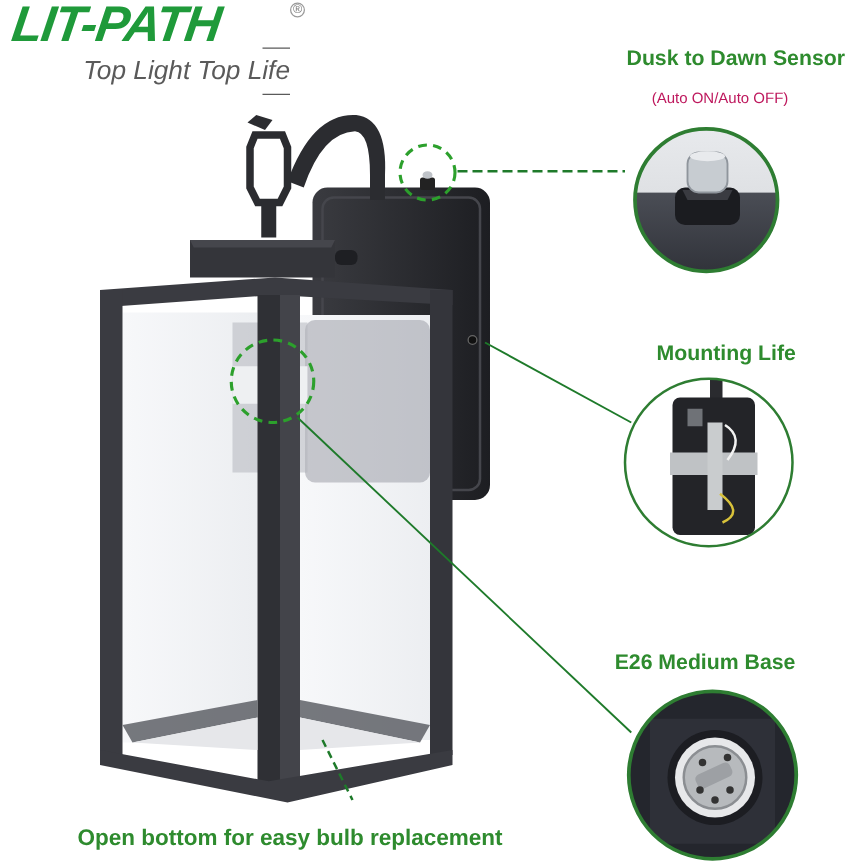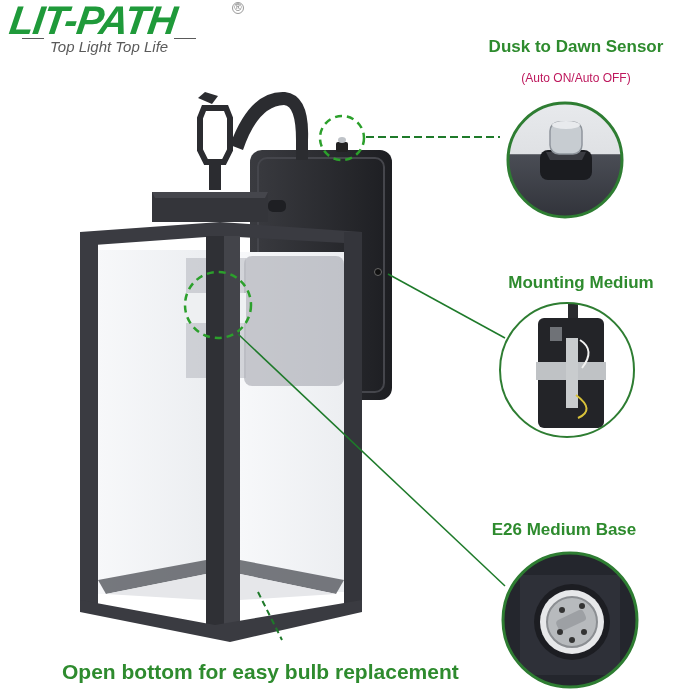--- a/index.html
+++ b/index.html
@@ -7,28 +7,28 @@
            font-family: "Liberation Sans", "DejaVu Sans", sans-serif; }
     .abs { position: absolute; }
     .brand { left: 10px; top: 0px; width: 230px; height: 60px; }
     .brand-logo { position: absolute; left: 0; top: 0; font-style: italic; font-weight: 900;
       font-size: 40px; letter-spacing: -1px; color: #1f9a3a; line-height: 40px;
       transform: skewX(-8deg); font-family: "Liberation Sans", sans-serif; }
     .brand-reg { position: absolute; left: 222px; top: 2px; font-size: 10px; color: #7a7a7a;
       border: 1px solid #9a9a9a; border-radius: 50%; width: 10px; height: 10px; line-height: 10px;
       text-align: center; }
     .brand-tagline { position: absolute; left: 12px; top: 38px; width: 210px; font-style: italic;
-      font-size: 15px; color: #5a5a5a; display: flex; align-items: flex-start; gap: 6px; white-space: nowrap; }
+      font-size: 21px; color: #5a5a5a; display: flex; align-items: flex-end; gap: 6px; white-space: nowrap; flex-direction: column; }
     .brand-tagline .dash { display: inline-block; width: 22px; height: 1px; background: #5a5a5a; }
     .label { color: #2e8b2e; font-weight: bold; white-space: nowrap; text-align: center; }
-    .lbl-sensor { left: 476px; top: 37px; width: 200px; font-size: 17px; }
+    .lbl-sensor { left: 476px; top: 37px; width: 200px; font-size: 17px; text-align: right; }
     .lbl-sensor-sub { left: 476px; top: 71px; width: 200px; font-size: 12px; font-weight: normal; color: #be185d; }
     .lbl-plate { left: 496px; top: 273px; width: 170px; font-size: 17px; }
     .lbl-base { left: 479px; top: 520px; width: 170px; font-size: 17px; }
-    .lbl-bottom { left: 62px; top: 660px; width: 380px; font-size: 21px; text-align: left; }
+    .lbl-bottom { left: 62px; top: 660px; width: 380px; font-size: 18px; text-align: left; }
     svg.scene { position: absolute; left: 0; top: 0; }
   </style>
 </head>
 <body>
 
 <div class="abs brand">
   <div class="brand-logo">LIT-PATH</div>
   <div class="brand-reg">®</div>
   <div class="brand-tagline">
     <span class="dash"></span>
@@ -159,15 +159,15 @@
       <circle cx="560" cy="632" r="3" fill="#333"></circle>
       <circle cx="584" cy="632" r="3" fill="#333"></circle>
       <circle cx="572" cy="640" r="3" fill="#333"></circle>
     </g>
     <circle cx="570" cy="620" r="67" fill="none" stroke="#2e7d32" stroke-width="3"></circle>
   </g>
 </svg>
 
 <div class="abs label lbl-sensor">Dusk to Dawn Sensor</div>
 <div class="abs label lbl-sensor-sub">(Auto ON/Auto OFF)</div>
-<div class="abs label lbl-plate">Mounting Medium</div>
+<div class="abs label lbl-plate">Mounting Life</div>
 <div class="abs label lbl-base">E26 Medium Base</div>
 <div class="abs label lbl-bottom">Open bottom for easy bulb replacement</div>
 
 </body></html>

